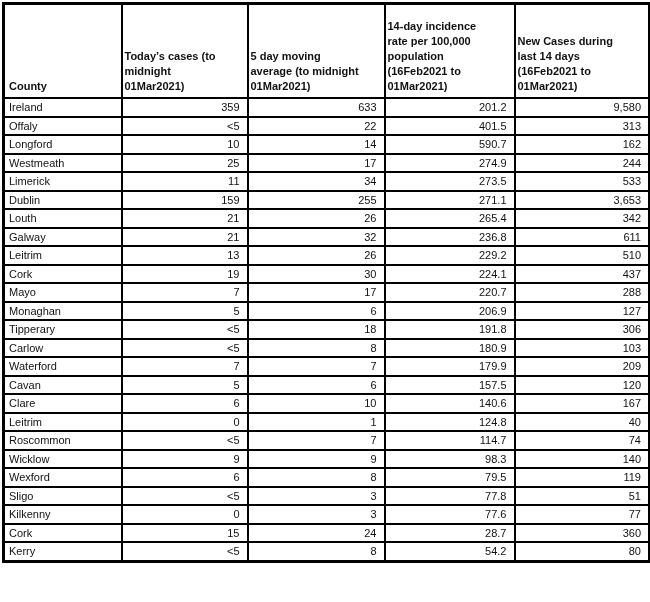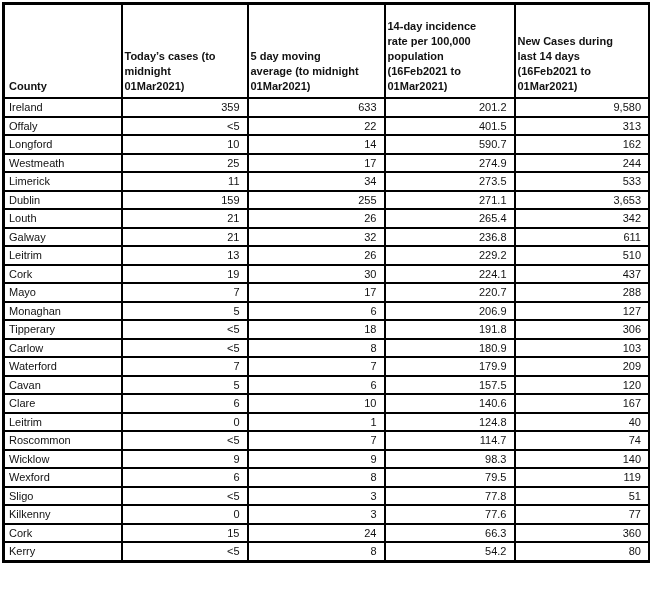--- a/index.html
+++ b/index.html
@@ -248,21 +248,21 @@
     <td>Kilkenny</td>
     <td class="num">0</td>
     <td class="num">3</td>
     <td class="num">77.6</td>
     <td class="num">77</td>
   </tr>
         <tr>
     <td>Cork</td>
     <td class="num">15</td>
     <td class="num">24</td>
-    <td class="num">66.3</td>
+    <td class="num">28.7</td>
     <td class="num">360</td>
   </tr>
         <tr>
     <td>Kerry</td>
     <td class="num">&lt;5</td>
     <td class="num">8</td>
     <td class="num">54.2</td>
     <td class="num">80</td>
   </tr>
       </tbody>

